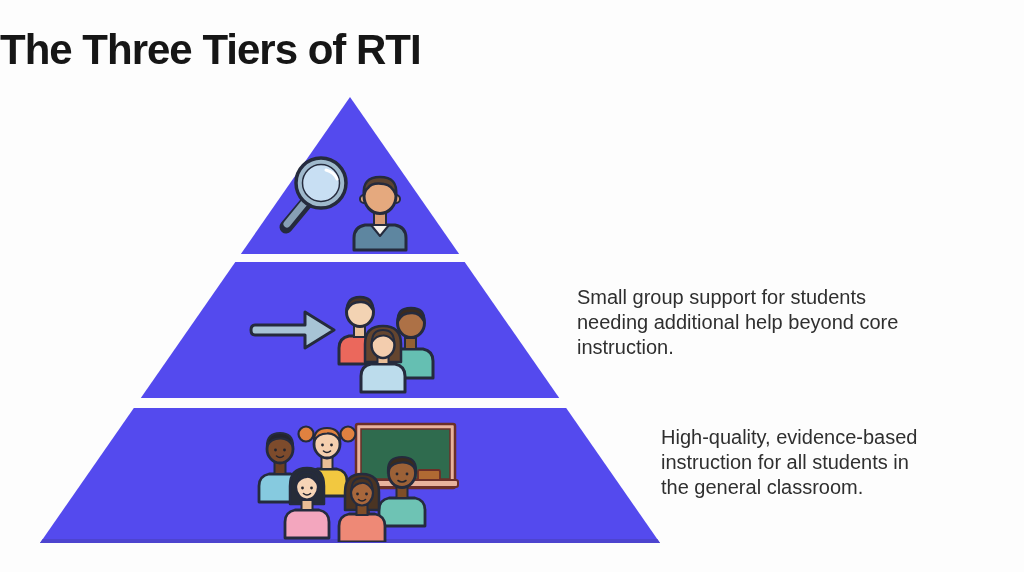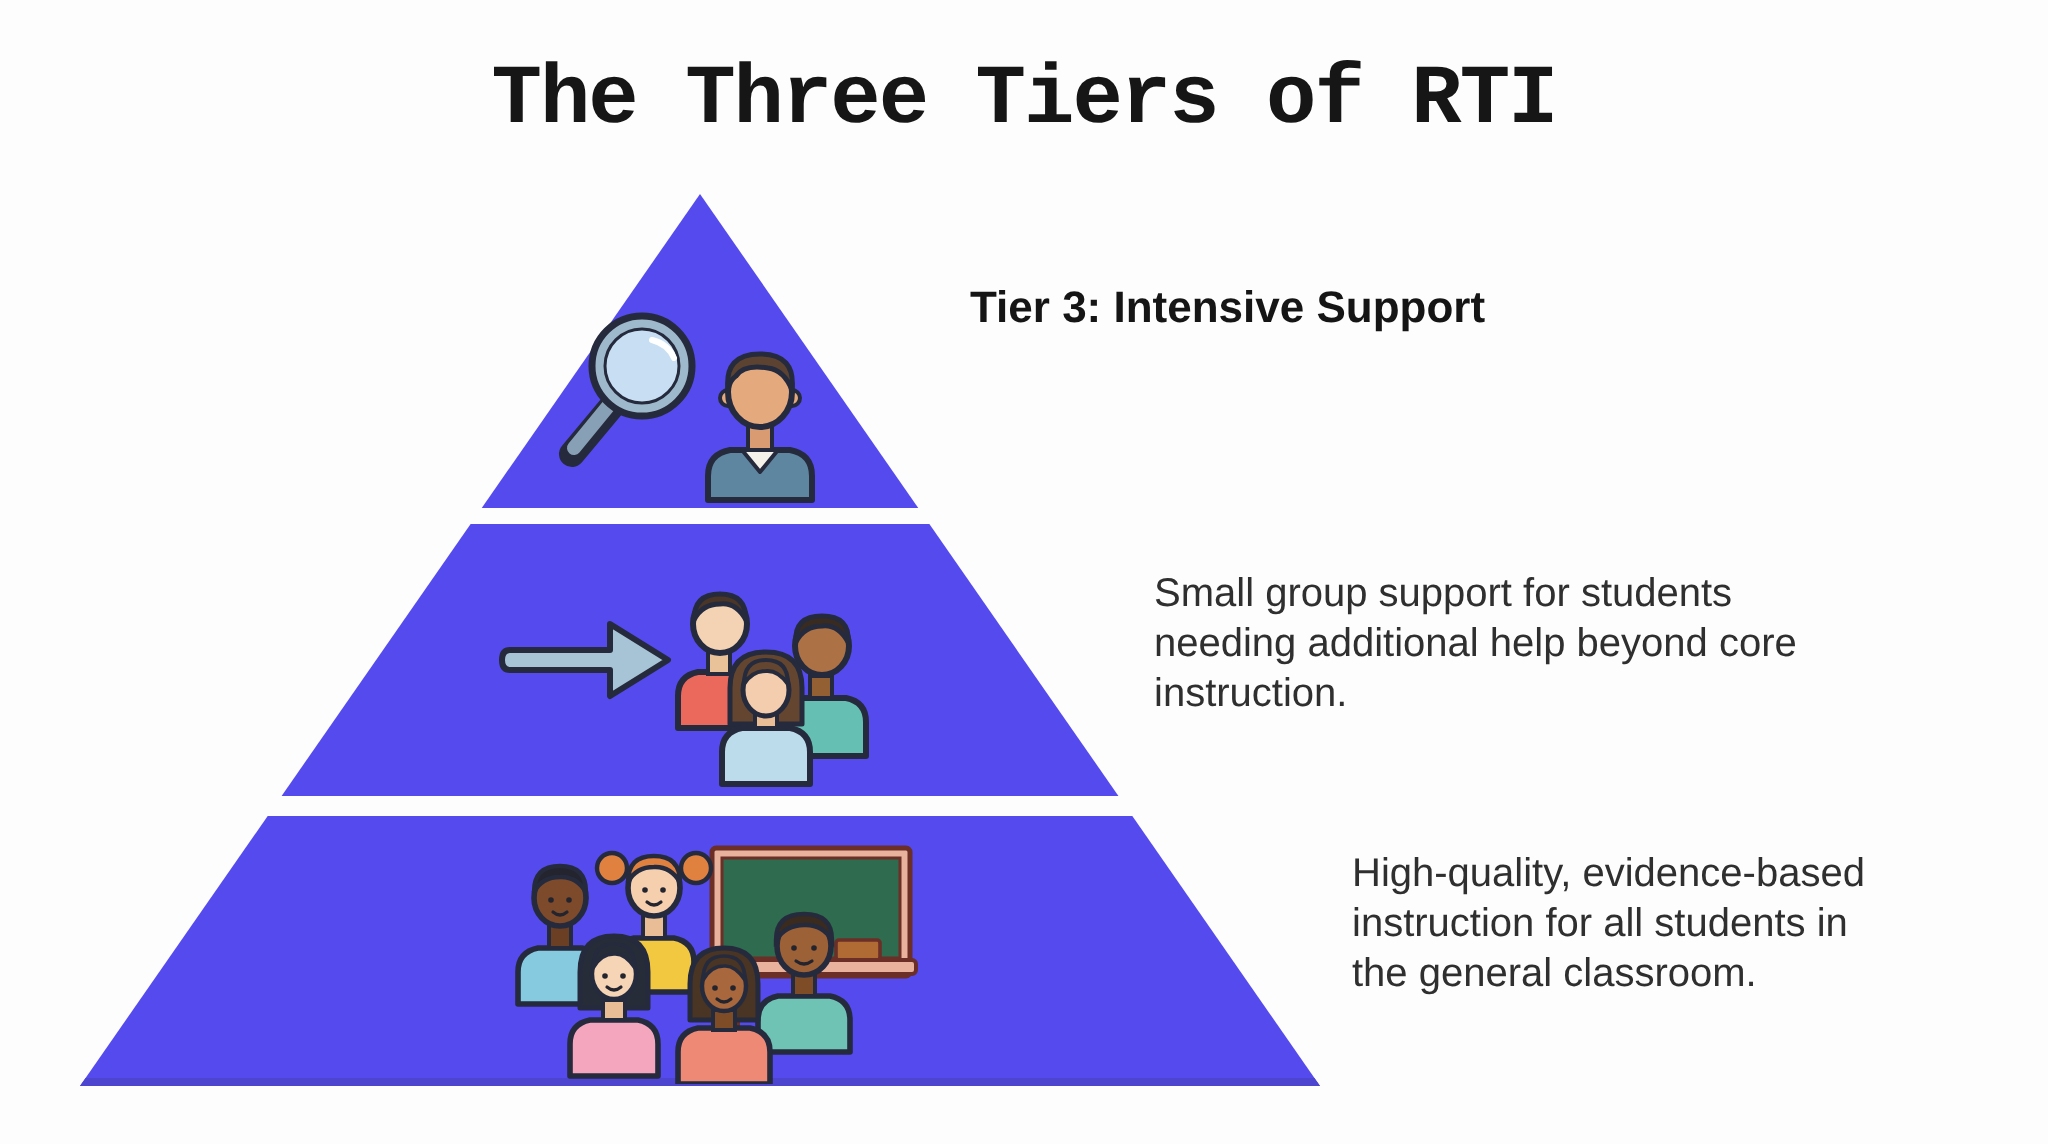--- a/index.html
+++ b/index.html
@@ -2,22 +2,22 @@
 <html><head>
 <meta charset="utf-8">
 <style>
   html,body{margin:0;padding:0;background:#e9e9e9;}
   .stage{
     position:relative;width:1024px;height:572px;background:#fdfdfd;
     overflow:hidden;font-family:"Liberation Sans","DejaVu Sans",sans-serif;
     margin:0 auto;
   }
   .title{
-    position:absolute;top:26px;left:0;width:100%;text-align:center;
-    font-size:42px;font-weight:bold;letter-spacing:-1px;color:#161616;font-family:Liberation Mono, monospace;
+    position:absolute;top:26px;left:0;width:100%;
+    font-size:42px;font-weight:bold;letter-spacing:-1px;color:#161616;
   }
   .pyramid{
     position:absolute;left:40px;top:97px;width:620px;height:446px;
     background:#544AEE;
     clip-path:polygon(50% 0%,100% 100%,0% 100%);
   }
   .pyramid-bottom-shade{
     position:absolute;left:0;bottom:0;width:100%;height:4px;
     background:#4d44cf;
   }
@@ -28,21 +28,21 @@
   .tier-heading{font-size:22px;font-weight:bold;color:#151515;line-height:28px;}
   .tier-body{
     font-size:20px;color:#2f2f2f;line-height:25px;white-space:pre-line;
     margin-top:6px;
   }
   .t3-text{left:485px;top:140px;width:500px;}
   .t3-text .tier-body{margin-left:5px;}
   .t2-text{left:557px;top:279px;width:420px;}
   .t2-text .tier-body{margin-left:20px;}
   .t1-text{left:648px;top:419px;width:350px;}
-  .t1-text .tier-body{margin-left:28px;}
+  .t1-text .tier-body{margin-left:13px;}
   .icon{position:absolute;}
   .icon svg{display:block;width:100%;height:100%;}
   .t3-icon{left:276px;top:150px;width:140px;height:102px;}
   .t2-icon{left:248px;top:286px;width:195px;height:108px;}
   .t1-icon{left:250px;top:412px;width:212px;height:130px;}
 </style>
 </head>
 <body>
 
 <div class="stage">
@@ -157,21 +157,20 @@
         <ellipse cx="112" cy="81" rx="11" ry="12.5" fill="#A8673C" stroke="#252B3D" stroke-width="2.2"></ellipse>
         <path d="M 101.5 78 Q 101.5 66 112 66 Q 122.5 66 122.5 78 Q 117.5 70.5 112 71 Q 105.5 71 101.5 78 Z" fill="#4A3423" stroke="#252B3D" stroke-width="1.8"></path>
         <circle cx="107.5" cy="82" r="1.4" fill="#23242E"></circle>
           <circle cx="116.5" cy="82" r="1.4" fill="#23242E"></circle>
         <path d="M 108.5 87.5 Q 112 90.5 115.5 87.5" stroke="#23242E" stroke-width="1.6" fill="none" stroke-linecap="round"></path>
       </g>
     </svg>
   </div>
 
   <div class="tier-text t3-text">
-    <div class="tier-heading">Tier 3: Intensive Support</div>
   </div>
 
   <div class="tier-text t2-text">
     <div class="tier-body">Small group support for students
 needing additional help beyond core
 instruction.</div>
   </div>
 
   <div class="tier-text t1-text">
     <div class="tier-body">High-quality, evidence-based

